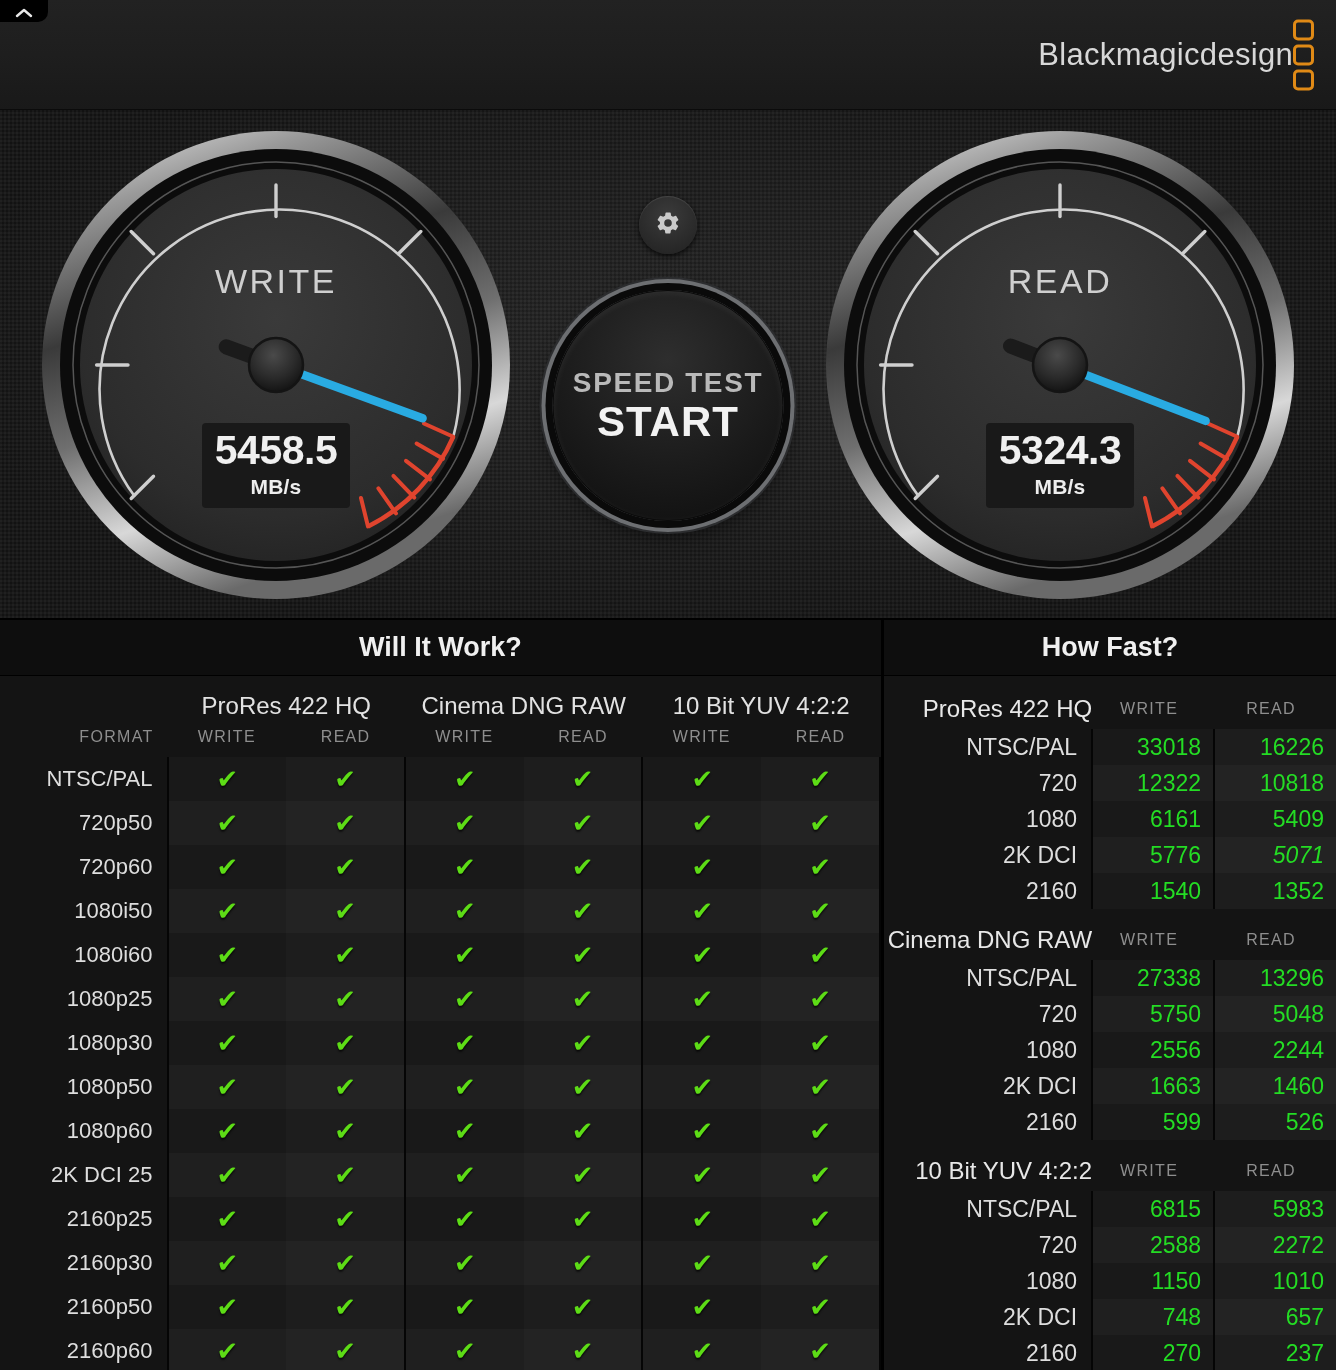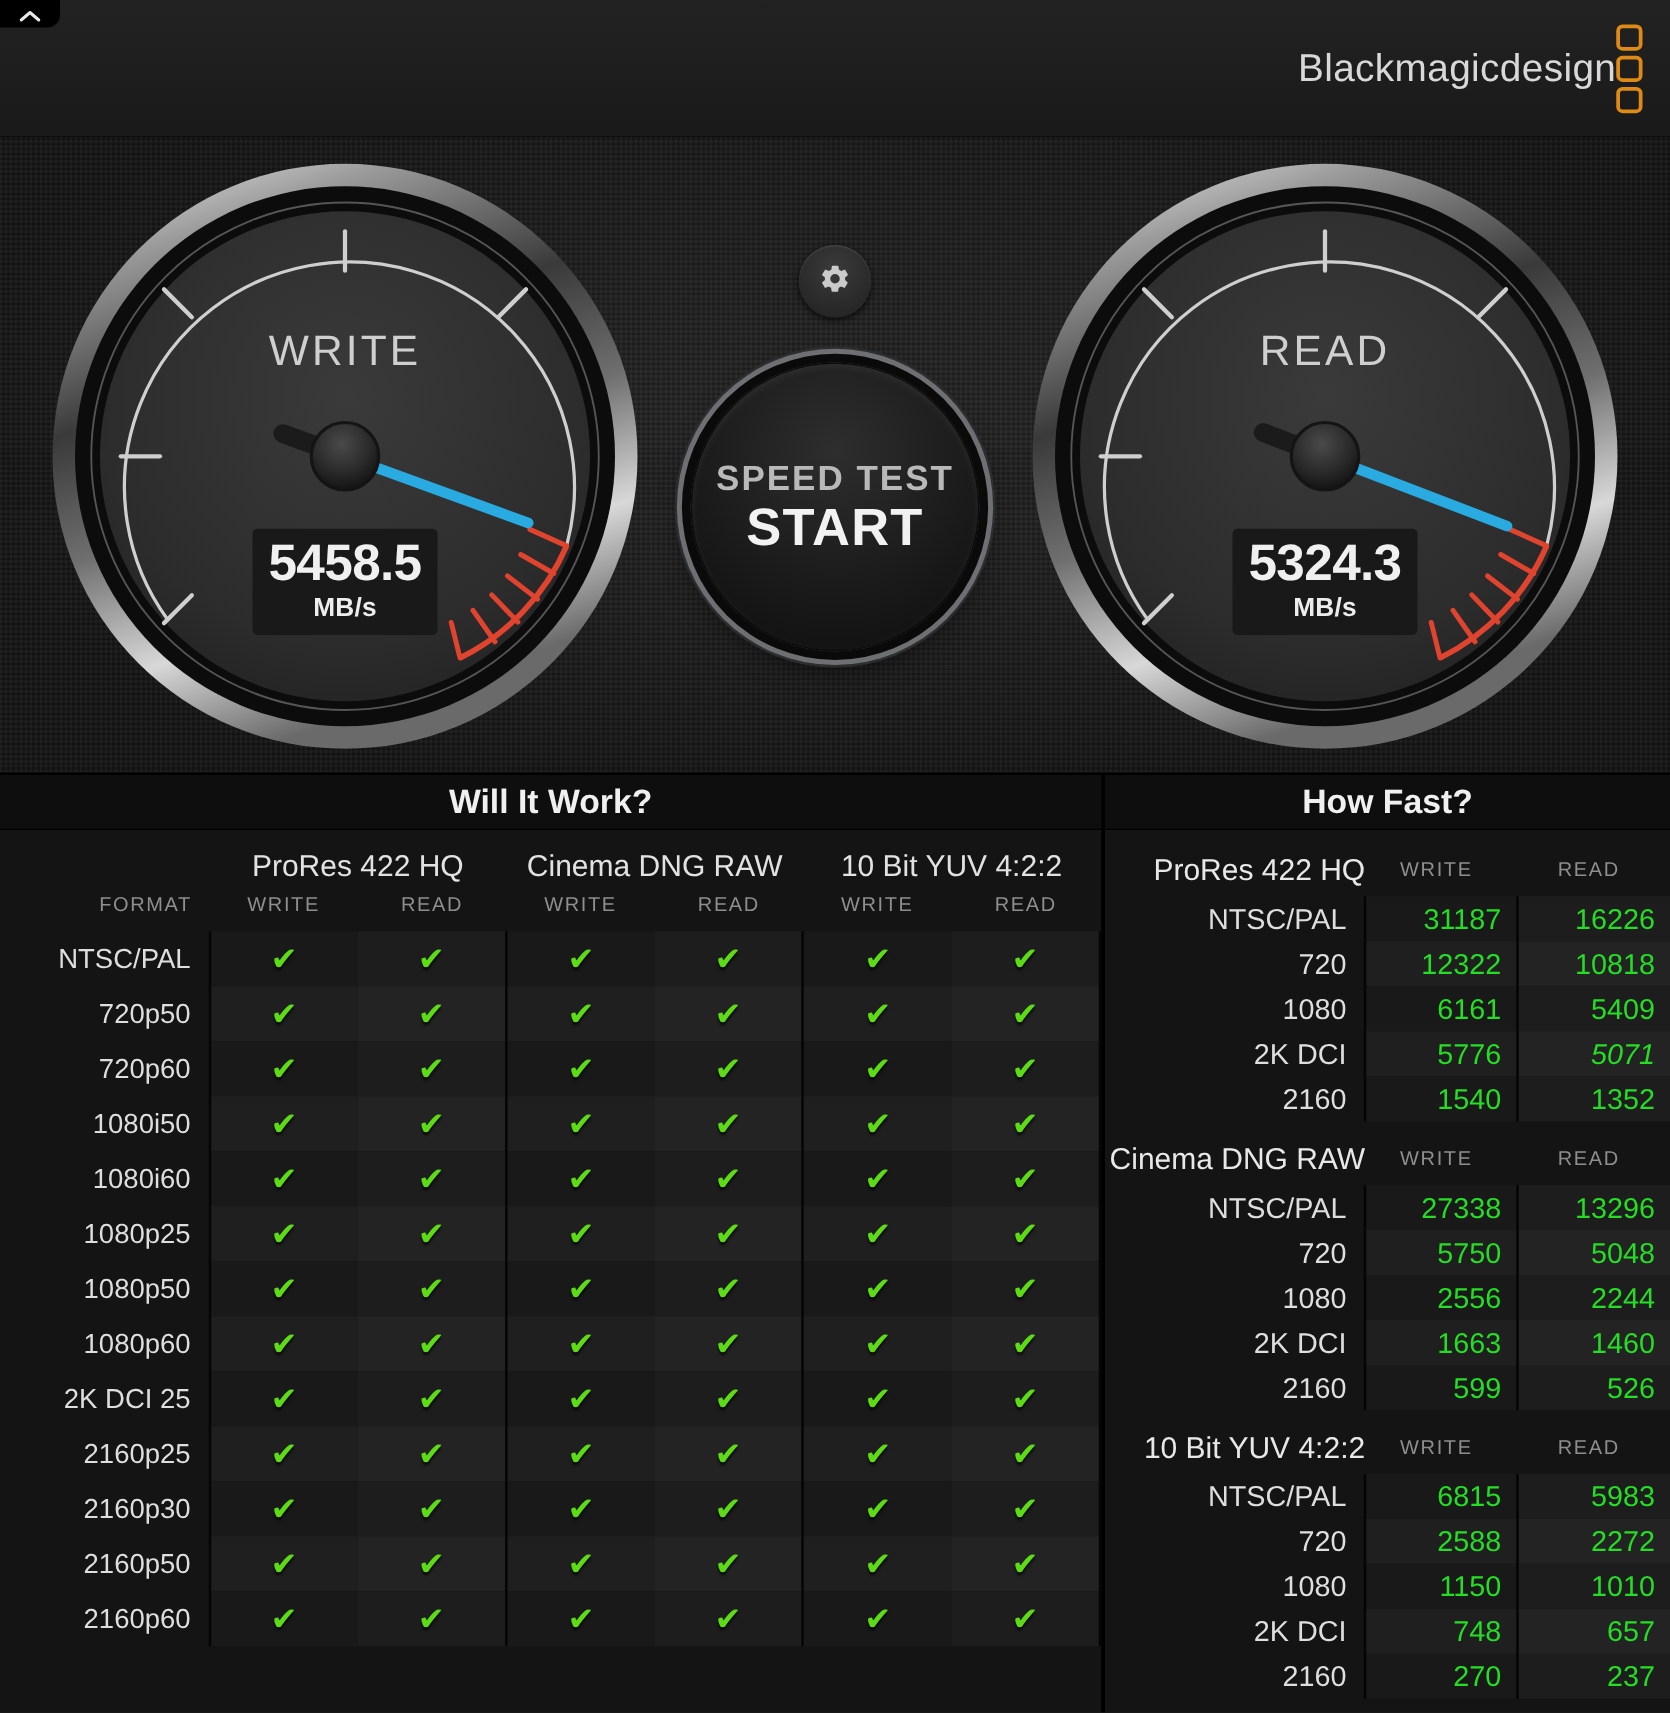--- a/index.html
+++ b/index.html
@@ -138,21 +138,21 @@
 
   
   .panels {
     display: flex;
     height: 750px;
     background: #141414;
   }
   .panel-left  { width: 884px; border-right: 3px solid #000; }
   .panel-right { flex: 1; }
   .panel-head {
-    height: 44px;
+    height: 56px;
     background: #0e0e0e;
     display: flex; align-items: center; justify-content: center;
     border-bottom: 1px solid #000;
   }
   .panel-head span {
     font-size: 27px; font-weight: 700; color: #f0f0f0;
   }
 
   
   table { border-collapse: collapse; width: 100%; }
@@ -439,20 +439,29 @@
           <tr>
             <td class="rowlabel">1080p25</td>
             <td class="c gsep"><span class="chk" style="color: rgb(93, 220, 22); font-size: 26px; text-shadow: rgba(0, 0, 0, 0.7) 0px 2px 2px;">✔</span></td>
             <td class="c alt"><span class="chk" style="color: rgb(93, 220, 22); font-size: 26px; text-shadow: rgba(0, 0, 0, 0.7) 0px 2px 2px;">✔</span></td>
             <td class="c gsep"><span class="chk" style="color: rgb(93, 220, 22); font-size: 26px; text-shadow: rgba(0, 0, 0, 0.7) 0px 2px 2px;">✔</span></td>
             <td class="c alt"><span class="chk" style="color: rgb(93, 220, 22); font-size: 26px; text-shadow: rgba(0, 0, 0, 0.7) 0px 2px 2px;">✔</span></td>
             <td class="c gsep"><span class="chk" style="color: rgb(93, 220, 22); font-size: 26px; text-shadow: rgba(0, 0, 0, 0.7) 0px 2px 2px;">✔</span></td>
             <td class="c alt gend"><span class="chk" style="color: rgb(93, 220, 22); font-size: 26px; text-shadow: rgba(0, 0, 0, 0.7) 0px 2px 2px;">✔</span></td>
           </tr>
           <tr>
+            <td class="rowlabel">1080p30</td>
+            <td class="c gsep"><span class="chk" style="color: rgb(93, 220, 22); font-size: 26px; text-shadow: rgba(0, 0, 0, 0.7) 0px 2px 2px;">✔</span></td>
+            <td class="c alt"><span class="chk" style="color: rgb(93, 220, 22); font-size: 26px; text-shadow: rgba(0, 0, 0, 0.7) 0px 2px 2px;">✔</span></td>
+            <td class="c gsep"><span class="chk" style="color: rgb(93, 220, 22); font-size: 26px; text-shadow: rgba(0, 0, 0, 0.7) 0px 2px 2px;">✔</span></td>
+            <td class="c alt"><span class="chk" style="color: rgb(93, 220, 22); font-size: 26px; text-shadow: rgba(0, 0, 0, 0.7) 0px 2px 2px;">✔</span></td>
+            <td class="c gsep"><span class="chk" style="color: rgb(93, 220, 22); font-size: 26px; text-shadow: rgba(0, 0, 0, 0.7) 0px 2px 2px;">✔</span></td>
+            <td class="c alt gend"><span class="chk" style="color: rgb(93, 220, 22); font-size: 26px; text-shadow: rgba(0, 0, 0, 0.7) 0px 2px 2px;">✔</span></td>
+          </tr>
+          <tr>
             <td class="rowlabel">1080p50</td>
             <td class="c gsep"><span class="chk" style="color: rgb(93, 220, 22); font-size: 26px; text-shadow: rgba(0, 0, 0, 0.7) 0px 2px 2px;">✔</span></td>
             <td class="c alt"><span class="chk" style="color: rgb(93, 220, 22); font-size: 26px; text-shadow: rgba(0, 0, 0, 0.7) 0px 2px 2px;">✔</span></td>
             <td class="c gsep"><span class="chk" style="color: rgb(93, 220, 22); font-size: 26px; text-shadow: rgba(0, 0, 0, 0.7) 0px 2px 2px;">✔</span></td>
             <td class="c alt"><span class="chk" style="color: rgb(93, 220, 22); font-size: 26px; text-shadow: rgba(0, 0, 0, 0.7) 0px 2px 2px;">✔</span></td>
             <td class="c gsep"><span class="chk" style="color: rgb(93, 220, 22); font-size: 26px; text-shadow: rgba(0, 0, 0, 0.7) 0px 2px 2px;">✔</span></td>
             <td class="c alt gend"><span class="chk" style="color: rgb(93, 220, 22); font-size: 26px; text-shadow: rgba(0, 0, 0, 0.7) 0px 2px 2px;">✔</span></td>
           </tr>
           <tr>
             <td class="rowlabel">1080p60</td>
@@ -519,21 +528,21 @@
     <div class="hf-wrap">
       <table>
         <tbody class="hf-body" id="hf-body">
             <tr class="hf-group">
               <th class="hf-lbl">ProRes 422 HQ</th>
               <th class="wr hf-num">WRITE</th>
               <th class="wr hf-num">READ</th>
             </tr>
             <tr>
               <td class="lbl">NTSC/PAL</td>
-              <td class="val " style="background: rgb(25, 25, 25);">31187</td>
+              <td class="val " style="background: rgb(25, 25, 25);">33018</td>
               <td class="val alt" style="background: rgb(29, 29, 29);">16226</td>
             </tr>
             <tr>
               <td class="lbl">720</td>
               <td class="val " style="background: rgb(31, 31, 31);">12322</td>
               <td class="val alt" style="background: rgb(35, 35, 35);">10818</td>
             </tr>
             <tr>
               <td class="lbl">1080</td>
               <td class="val " style="background: rgb(25, 25, 25);">6161</td>

